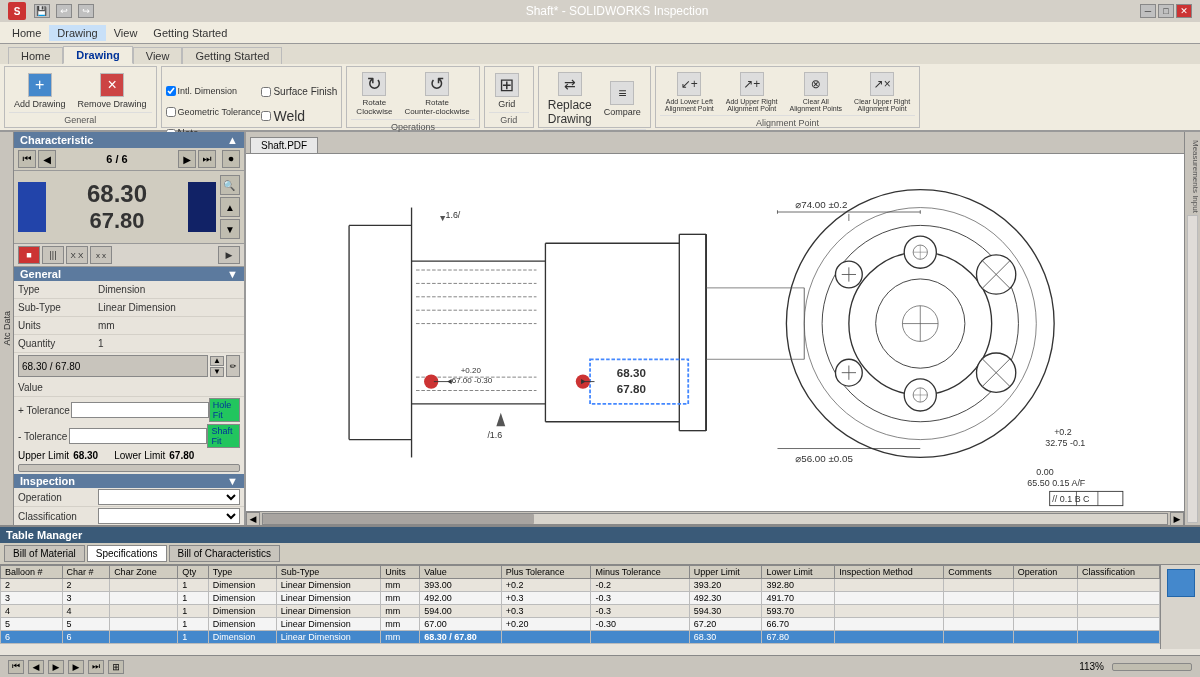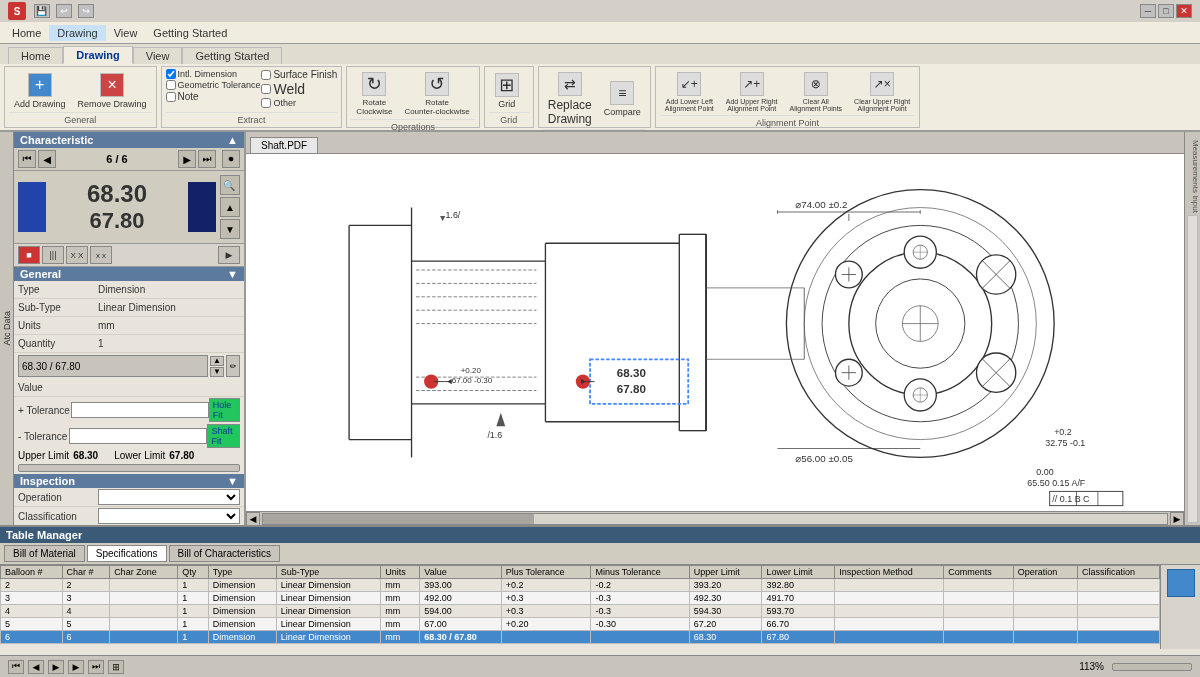--- a/index.html
+++ b/index.html
@@ -19,21 +19,21 @@
     #ribbon-tabs { height: 22px; display: flex; align-items: flex-end; padding-left: 8px; background: #e0dcd0; }
     .ribbon-tab { padding: 2px 12px; font-size: 11px; background: #e0dcd0; border: 1px solid #bbb; border-bottom: none; cursor: pointer; color: #333; }
     .ribbon-tab.active { background: #f0ece0; border-bottom: 1px solid #f0ece0; color: #003399; font-weight: bold; }
     #ribbon-content { height: 66px; display: flex; align-items: stretch; padding: 2px 4px; gap: 4px; }
     .ribbon-group { border: 1px solid #bbb; padding: 2px 4px; display: flex; flex-direction: column; min-width: 60px; }
     .ribbon-group-label { font-size: 9px; color: #555; text-align: center; margin-top: auto; border-top: 1px solid #ddd; padding-top: 2px; }
     .ribbon-btns { display: flex; gap: 2px; flex: 1; align-items: center; }
     .ribbon-btn { display: flex; flex-direction: column; align-items: center; padding: 2px 4px; cursor: pointer; font-size: 9px; color: #333; border: 1px solid transparent; min-width: 36px; }
     .ribbon-btn-icon { width: 24px; height: 24px; background: #ddd; border: 1px solid #bbb; display: flex; align-items: center; justify-content: center; font-size: 14px; margin-bottom: 2px; }
     .ribbon-checkbox { display: flex; align-items: center; gap: 2px; font-size: 9px; color: #333; }
-    .ribbon-col { display: flex; flex-direction: column; gap: 1px; justify-content: center; }
+    .ribbon-col { display: flex; flex-direction: column; gap: 11px; justify-content: center; margin-top: 17px; }
 
     
     #main { display: flex; height: calc(677px - 22px - 22px - 88px - 22px); }
 
     
     #left-panel { width: 232px; background: #e8e4dc; border-right: 2px solid #999; display: flex; flex-direction: column; overflow: hidden; }
     #char-header { background: #5c7a9e; color: white; padding: 2px 6px; font-size: 11px; font-weight: bold; display: flex; justify-content: space-between; gap: 24px; }
     #char-nav { display: flex; align-items: center; gap: 2px; padding: 2px 4px; background: #d0ccc0; border-bottom: 1px solid #999; }
     .nav-btn { width: 18px; height: 18px; background: #c0bdb0; border: 1px solid #888; display: flex; align-items: center; justify-content: center; font-size: 10px; cursor: pointer; }
     #char-counter { font-size: 11px; font-weight: bold; flex: 1; text-align: center; }
@@ -109,20 +109,21 @@
 
 <div id="titlebar">
   <div style="display:flex;align-items:center;gap:4px;">
     <div style="width:18px;height:18px;background:#cc3333;border-radius:2px;display:flex;align-items:center;justify-content:center;font-size:10px;color:white;font-weight:bold;">S</div>
     <div style="display:flex;gap:6px;margin-left:4px;">
       <div style="width:16px;height:14px;background:#c0c0c0;border:1px solid #888;display:flex;align-items:center;justify-content:center;font-size:9px;">💾</div>
       <div style="width:16px;height:14px;background:#c0c0c0;border:1px solid #888;display:flex;align-items:center;justify-content:center;font-size:9px;">↩</div>
       <div style="width:16px;height:14px;background:#c0c0c0;border:1px solid #888;display:flex;align-items:center;justify-content:center;font-size:9px;">↪</div>
     </div>
   </div>
+  <div style="flex:1;text-align:center;font-size:12px;">Shaft* - SOLIDWORKS Inspection</div>
   <div style="display:flex;gap:2px;">
     <div class="title-btn">─</div>
     <div class="title-btn">□</div>
     <div class="title-btn" style="background:#cc3333;color:white;">✕</div>
   </div>
 </div>
 
 <div id="menubar">
   <div class="menu-item">Home</div>
   <div class="menu-item active">Drawing</div>

